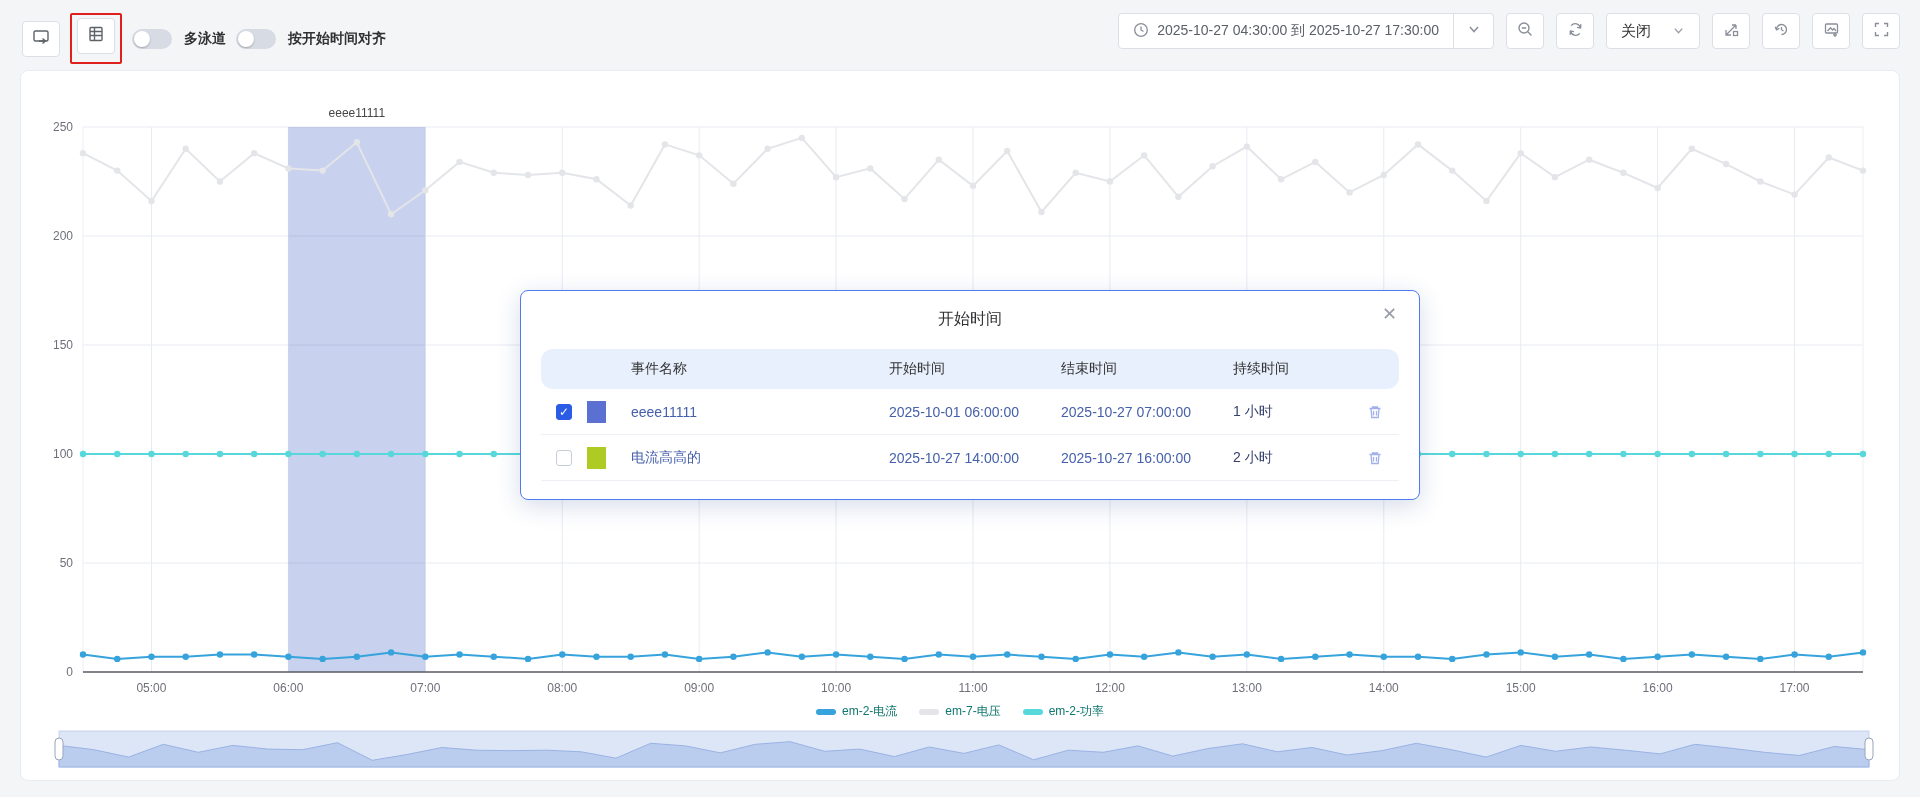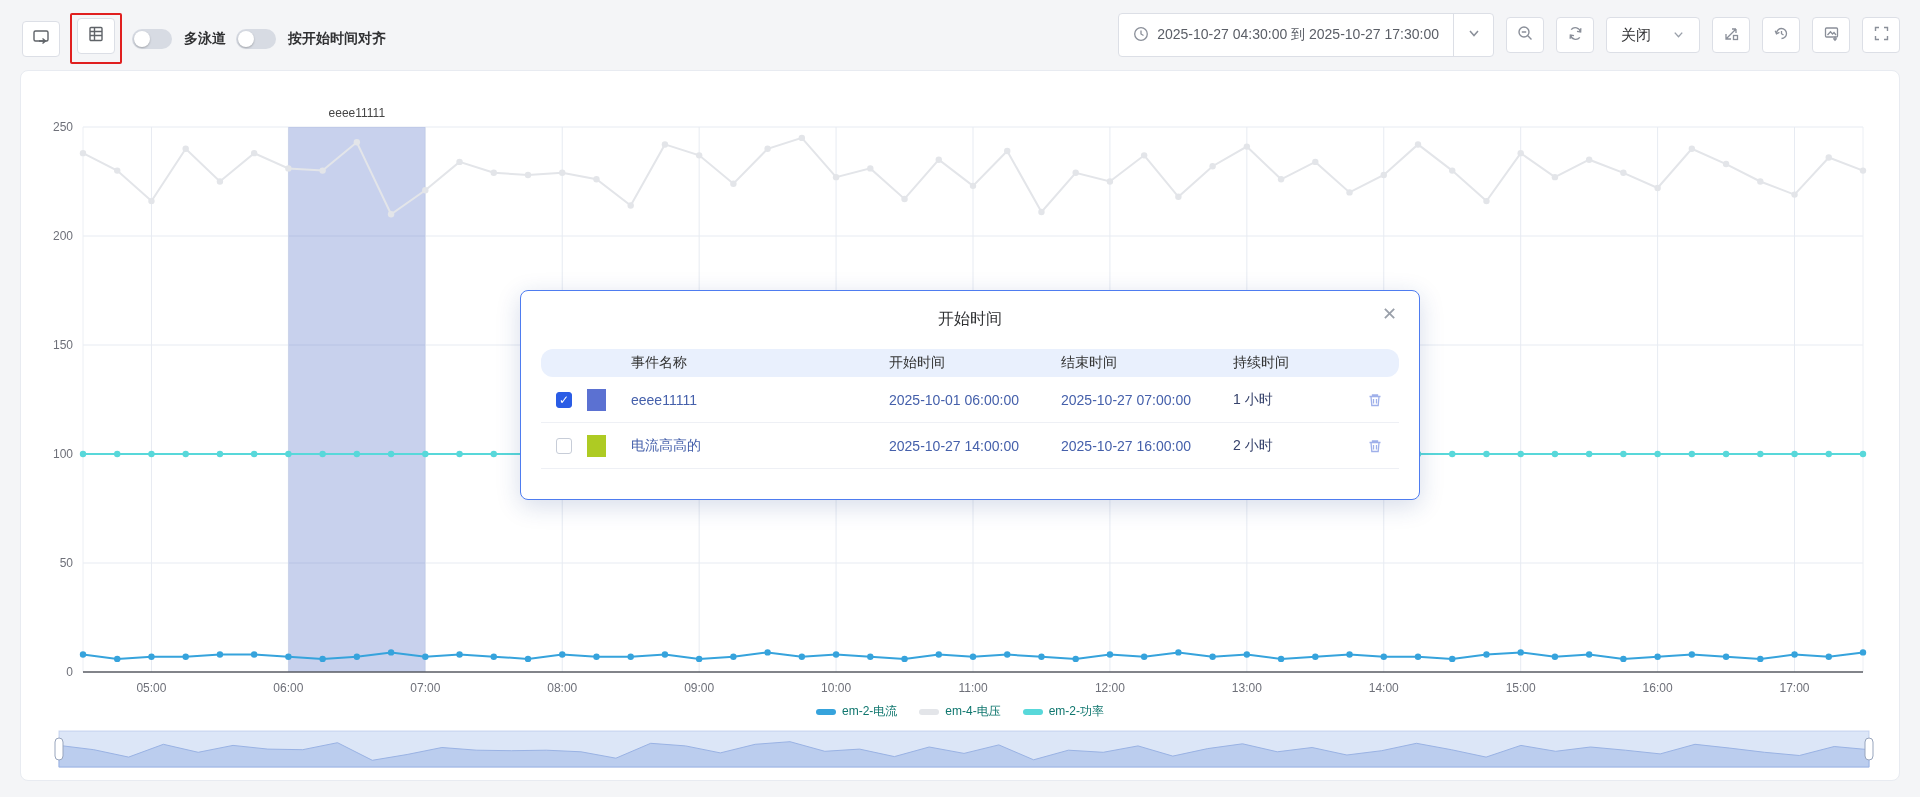--- a/index.html
+++ b/index.html
@@ -9,40 +9,40 @@
   
   .toolbar-left { position:absolute; left:22px; top:13px; display:flex; align-items:center; gap:10px; }
   .icon-btn { width:38px; height:36px; background:#fff; border:1px solid #dcdfe6; border-radius:4px;
               display:flex; align-items:center; justify-content:center; color:#5f6368; cursor:pointer; }
   .red-box { border:2px solid #e01f1f; padding:3px 5px 8px 5px; border-radius:2px; display:flex; align-items:flex-start; }
   .toggle { width:40px; height:20px; border-radius:10px; background:#d7dbe3; position:relative; cursor:pointer; }
   .toggle .knob { position:absolute; left:2px; top:2px; width:16px; height:16px; border-radius:50%; background:#fff; box-shadow:0 1px 2px rgba(0,0,0,.25); }
   .toggle-label { font-size:14px; font-weight:700; color:#303133; margin-left:2px; }
 
   .toolbar-right { position:absolute; right:20px; top:13px; display:flex; align-items:center; gap:12px; }
-  .date-box { height:44px; background:#fff; border:1px solid #dcdfe6; border-radius:4px; display:flex; align-items:center; }
+  .date-box { height:36px; background:#fff; border:1px solid #dcdfe6; border-radius:4px; display:flex; align-items:center; }
   .date-main { display:flex; align-items:center; gap:8px; padding:0 14px; font-size:14px; color:#5a5e66; }
   .date-arrow { width:40px; height:100%; border-left:1px solid #dcdfe6; display:flex; align-items:center; justify-content:center; color:#8a8f99; cursor:pointer; }
   .select-box { height:36px; background:#fff; border:1px solid #dcdfe6; border-radius:4px; display:flex; align-items:center; gap:21px; padding:0 14px; font-size:15px; color:#303133; cursor:pointer; }
   .select-box .car { color:#9aa0aa; }
 
   
   .panel { position:absolute; left:20px; top:70px; width:1880px; height:711px; background:#fff; border:1px solid #e8ebf1; border-radius:8px; }
   #plot-svg { position:absolute; left:0; top:0; }
   .legend { position:absolute; left:0; top:632px; width:100%; display:flex; justify-content:center; gap:22px; }
   .legend-item { display:flex; align-items:center; gap:6px; font-size:12px; color:#0f766e; cursor:pointer; }
   .legend-marker { width:20px; height:6px; border-radius:3px; }
 
   
   .modal { position:absolute; left:520px; top:290px; width:900px; height:210px; background:#fff; border:1px solid #4e7cf0;
            border-radius:8px; box-shadow:0 6px 24px rgba(30,60,140,.18); z-index:30; }
   .modal-title { text-align:center; font-size:16px; color:#303133; padding-top:18px; font-weight:400; }
   .modal-close { position:absolute; right:22px; top:14px; font-size:18px; color:#9aa0aa; cursor:pointer; line-height:1; }
   .ev-table { position:absolute; left:20px; right:20px; top:58px; font-size:14px; }
-  .ev-head { display:flex; align-items:center; height:28px; background:#e9f0fd; color:#333; border-radius:12px; }
+  .ev-head { display:flex; align-items:center; height:40px; background:#e9f0fd; color:#333; border-radius:12px; }
   .ev-row  { display:flex; align-items:center; height:46px; background:#fff; border-bottom:1px solid #eef0f5; }
   .c-cb { width:46px; display:flex; justify-content:center; }
   .c-color { width:44px; }
   .c-name { flex:1; }
   .c-start { width:172px; }
   .c-end { width:172px; }
   .c-dur { width:118px; }
   .c-act { width:48px; display:flex; justify-content:center; }
   .ev-head .c-name, .ev-head .c-start, .ev-head .c-end, .ev-head .c-dur { font-weight:400; }
   .cb { width:16px; height:16px; border:1px solid #c7cdd8; border-radius:3px; background:#fff; cursor:pointer;
@@ -379,21 +379,21 @@
         <rect x="34" y="667" width="8" height="22" rx="4" fill="#fff" stroke="#98a5bd"></rect>
         <rect x="1844" y="667" width="8" height="22" rx="4" fill="#fff" stroke="#98a5bd"></rect>
       </svg>
     <div class="legend" id="legend">
         <div class="legend-item">
           <span class="legend-marker" style="background: rgb(54, 163, 220);"></span>
           <span>em-2-电流</span>
         </div>
         <div class="legend-item">
           <span class="legend-marker" style="background: rgb(227, 229, 233);"></span>
-          <span>em-4-电压</span>
+          <span>em-7-电压</span>
         </div>
         <div class="legend-item">
           <span class="legend-marker" style="background: rgb(88, 216, 218);"></span>
           <span>em-2-功率</span>
         </div>
       </div>
   </div>
 
   <div class="modal">
     <div class="modal-title">开始时间</div>

